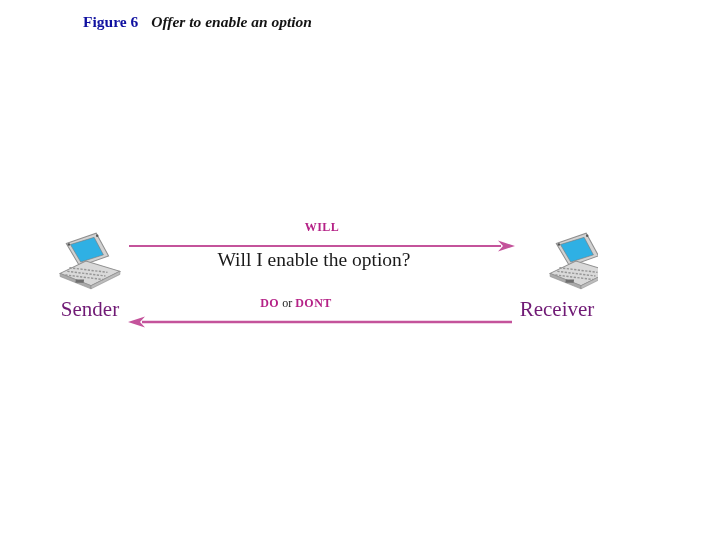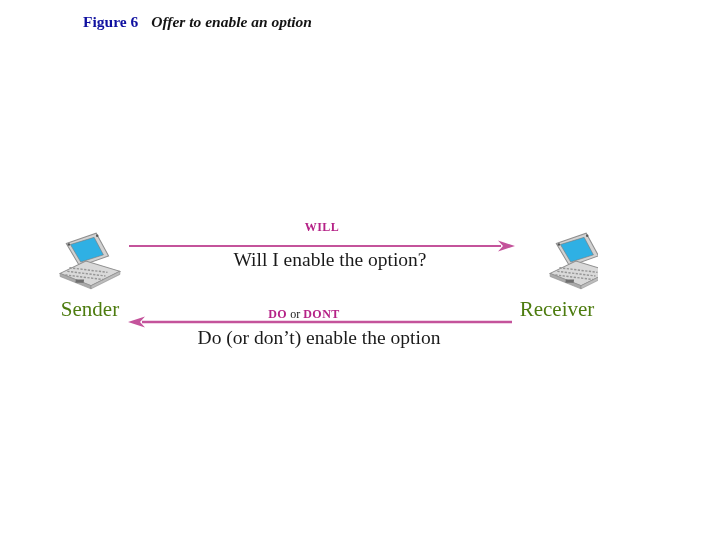--- a/index.html
+++ b/index.html
@@ -40,21 +40,21 @@
     width: 68px;
     height: 60px;
   }
   .node-icon.sender   { left: 56px;  top: 230px; }
   .node-icon.receiver { left: 546px; top: 230px; }
   .node-label {
     position: absolute;
     top: 297px;
     transform: translateX(-50%);
     font-size: 21px;
-    color: #4d7c0f;
+    color: #701a75;
     white-space: nowrap;
   }
   .node-label.sender   { left: 90px; }
   .node-label.receiver { left: 557px; }
   
   .arrow {
     position: absolute;
     width: 390px;
     height: 16px;
   }
@@ -64,34 +64,34 @@
   .keyword {
     position: absolute;
     transform: translateX(-50%);
     font-size: 12px;
     font-weight: bold;
     color: #b52287;
     letter-spacing: 0.5px;
     white-space: nowrap;
   }
   .keyword.top    { left: 322px; top: 220px; }
-  .keyword.bottom { left: 304px; top: 296px; margin-top: 11px; }
+  .keyword.bottom { left: 296px; top: 296px; }
   .keyword .plain {
     color: #1a1a1a;
     font-weight: normal;
     letter-spacing: 0;
   }
   .message-desc {
     position: absolute;
     transform: translateX(-50%);
     font-size: 19.5px;
     color: #1a1a1a;
     white-space: nowrap;
   }
-  .message-desc.top    { left: 330px; top: 249px; font-family: Liberation Serif, serif; }
+  .message-desc.top    { left: 314px; top: 249px; font-family: Liberation Serif, serif; }
   .message-desc.bottom { left: 319px; top: 327px; }
 </style>
 </head>
 <body>
 
 <div class="slide">
 
   <div class="figure-header">
     <span class="figure-label">Figure 6</span><span class="figure-caption">Offer to enable an option</span>
   </div>
@@ -143,15 +143,14 @@
     <path d="M371,2.5 L388,8 L371,13.5 L376,8 Z" fill="#c4539b"></path>
   </svg>
   <div class="keyword top">WILL</div>
   <div class="message-desc top">Will I enable the option?</div>
 
   <svg class="arrow bottom" viewBox="0 0 390 16">
     <line x1="16" y1="8" x2="386" y2="8" stroke="#c4539b" stroke-width="2.4"></line>
     <path d="M19,2.5 L2,8 L19,13.5 L14,8 Z" fill="#c4539b"></path>
   </svg>
   <div class="keyword bottom"><span class="accent">DO</span><span class="plain"> or </span><span class="accent">DONT</span></div>
-  <div class="message-desc bottom">Do (or don’t) enable the option</div>
 
 </div>
 
 </body></html>

